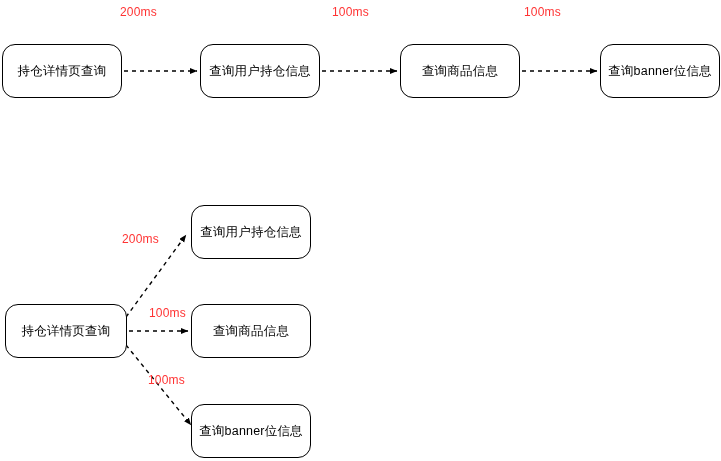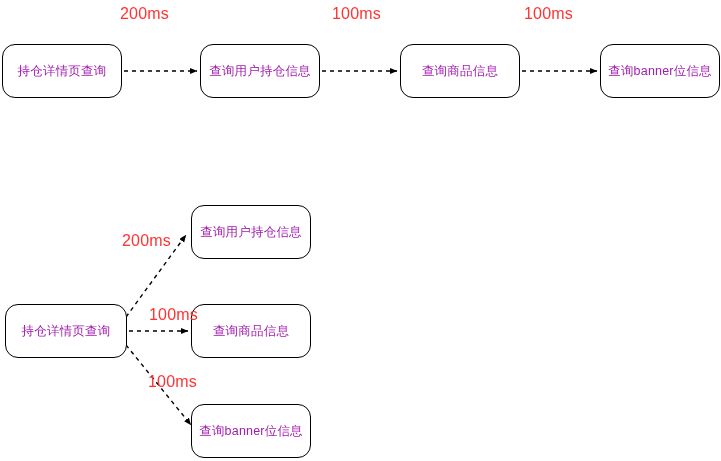--- a/index.html
+++ b/index.html
@@ -20,28 +20,28 @@
   .node {
     position: absolute;
     box-sizing: border-box;
     border: 1.4px solid #000000;
     border-radius: 13px;
     background: #ffffff;
     display: flex;
     align-items: center;
     justify-content: center;
     font-size: 12.5px;
-    color: #a21caf;
+    color: #000000;
     line-height: 1.2;
     letter-spacing: 0.2px;
     white-space: nowrap;
   }
   .lat-label {
     position: absolute;
-    font-size: 16px;
+    font-size: 12px;
     color: #ff3333;
     white-space: nowrap;
     letter-spacing: 0.2px;
   }
   svg.edges {
     position: absolute;
     left: 0;
     top: 0;
     width: 721px;
     height: 461px;

